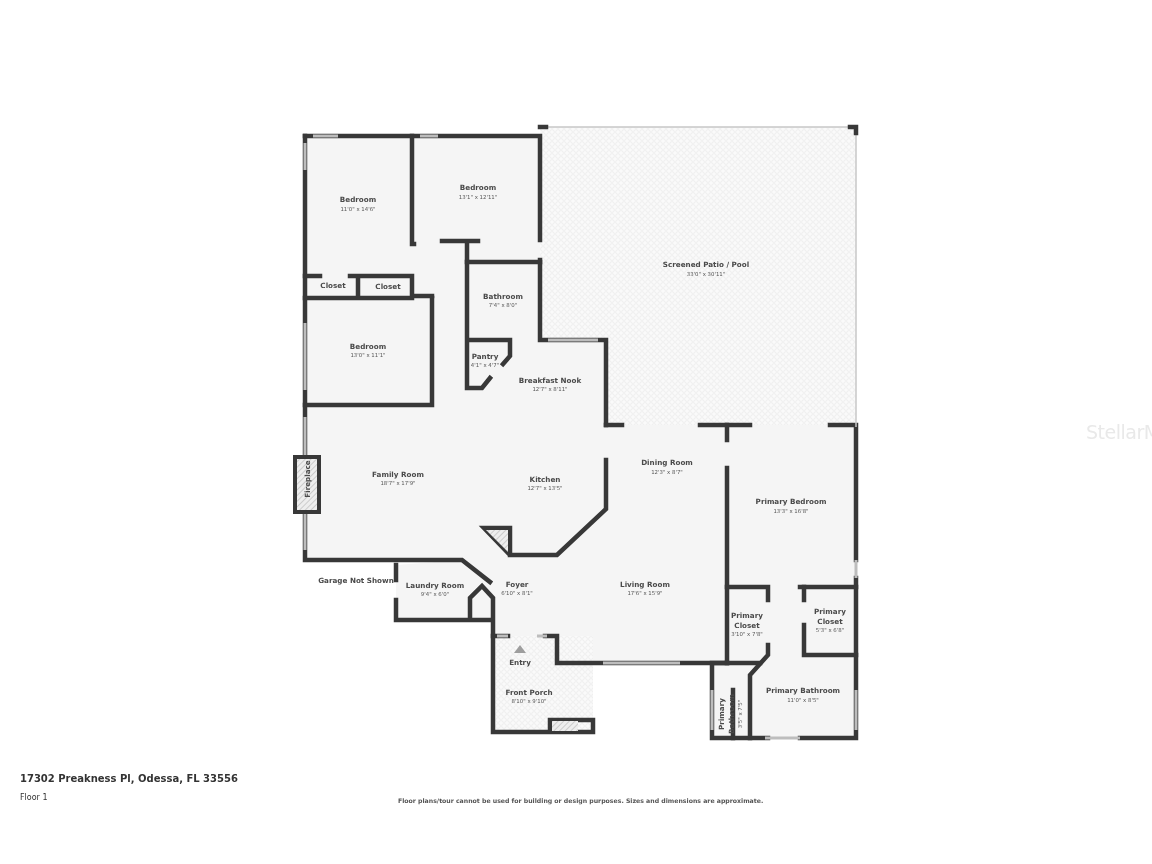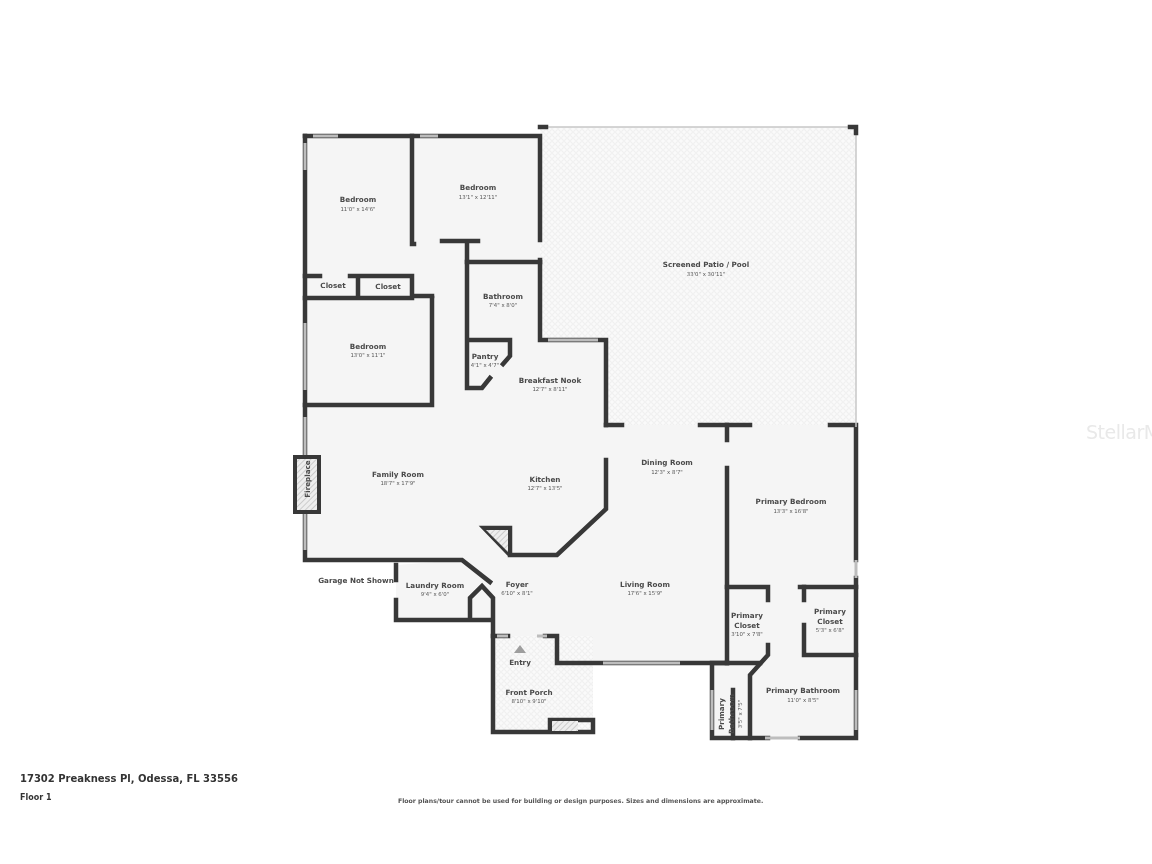--- a/index.html
+++ b/index.html
@@ -3,21 +3,21 @@
 <meta charset="utf-8">
 <style>
   html,body{margin:0;padding:0;background:#ffffff;}
   body{width:1152px;height:864px;position:relative;overflow:hidden;font-family:"DejaVu Sans","Liberation Sans",sans-serif;}
   svg#plan{position:absolute;left:0;top:0;}
   .lbl{font-family:"DejaVu Sans","Liberation Sans",sans-serif;font-size:7.2px;font-weight:bold;fill:#4a4a4a;text-anchor:middle;}
   .dim{font-family:"DejaVu Sans","Liberation Sans",sans-serif;font-size:5.4px;fill:#555;text-anchor:middle;}
   .wall{stroke:#383838;stroke-width:4.5;fill:none;stroke-linecap:square;}
   .win{stroke:#bdbdbd;stroke-width:3;fill:none;}
   .footer-addr{position:absolute;left:20px;top:773px;font-size:10px;font-weight:bold;color:#333;}
-  .footer-floor{position:absolute;left:20px;top:793px;font-size:8px;font-weight:bold;color:#333;}
+  .footer-floor{position:absolute;left:20px;top:793px;font-size:8px;font-weight:normal;color:#333;}
   .footer-note{position:absolute;left:398px;top:797px;font-size:6.2px;font-weight:bold;color:#555;}
   .watermark{position:absolute;left:1086px;top:421px;font-size:19px;color:#e9e9e9;letter-spacing:-0.5px;}
 </style>
 </head>
 <body>
 
 <svg id="plan" width="1152" height="864" viewBox="0 0 1152 864" xmlns="http://www.w3.org/2000/svg">
   <defs>
     <pattern id="tile" width="6" height="6" patternUnits="userSpaceOnUse">
       <rect width="6" height="6" fill="#fafafa"></rect>

